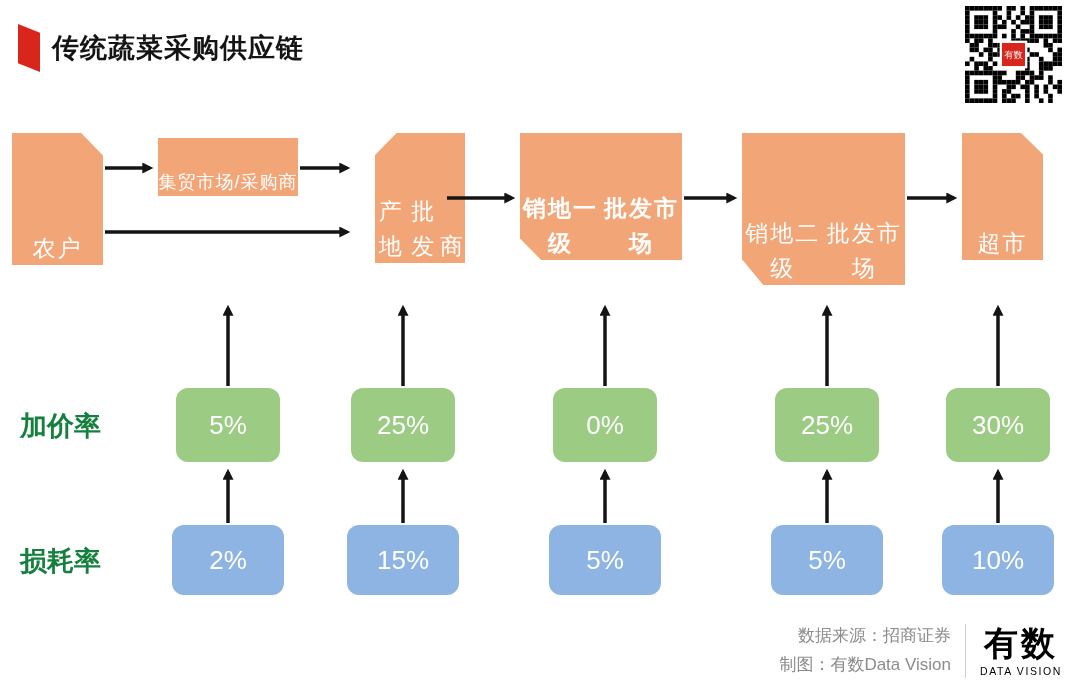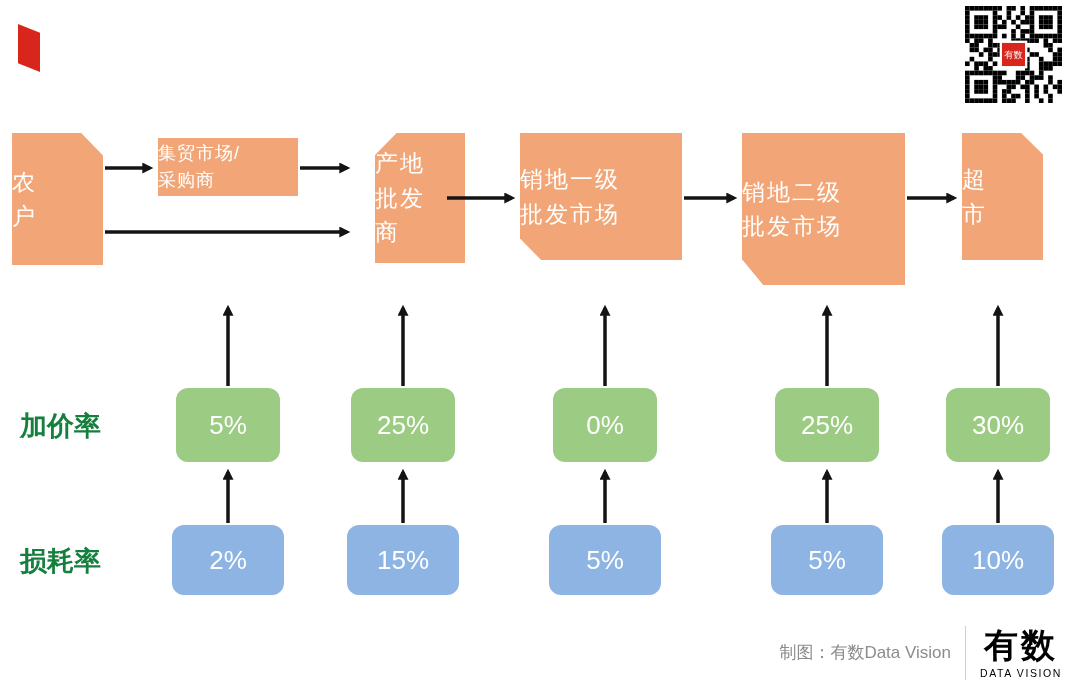--- a/index.html
+++ b/index.html
@@ -12,30 +12,30 @@
     background:var(--accent-red); clip-path:polygon(0 0,100% 18%,100% 100%,0 82%); }
   .page-title { position:absolute; left:52px; top:30px; font-size:27px; font-weight:bold;
     color:#141414; letter-spacing:1px; }
 
   
   .qr { position:absolute; right:18px; top:6px; width:97px; height:97px; }
   .qr svg { width:100%; height:100%; display:block; }
 
   
   .node { position:absolute; background:var(--node-orange); color:#fff;
-    display:flex; flex-direction:column; align-items:flex-start; justify-content:center;
+    display:flex; align-items:flex-end; justify-content:center;
     text-align:center; font-size:23px; line-height:1.5; letter-spacing:2px; }
   #node-farmer { left:12px; top:133px; width:91px; height:132px;
     clip-path:polygon(0 0,76% 0,100% 17%,100% 100%,0 100%); }
   #node-trade-market { left:158px; top:138px; width:140px; height:58px;
     font-size:18px; line-height:1.5; letter-spacing:1px; }
   #node-origin-wholesaler { left:355px; top:133px; width:90px; height:130px;
     clip-path:polygon(24% 0,100% 0,100% 100%,0 100%,0 17%);margin-left:20px; }
   #node-dest1 { left:520px; top:133px; width:162px; height:127px;
-    clip-path:polygon(0 0,100% 0,100% 100%,13% 100%,0 83%); }
+    clip-path:polygon(0 0,100% 0,100% 100%,13% 100%,0 83%);font-weight:bold; }
   #node-dest2 { left:742px; top:133px; width:163px; height:152px;
     clip-path:polygon(0 0,100% 0,100% 100%,13% 100%,0 83%); }
   #node-supermarket { left:962px; top:133px; width:81px; height:127px;
     clip-path:polygon(0 0,73% 0,100% 17%,100% 100%,0 100%); }
 
   
   .rate { position:absolute; border-radius:12px; color:#fff; display:flex;
     align-items:center; justify-content:center; font-size:26px; }
   .rate.markup { background:var(--markup-green); width:104px; height:74px; top:388px; }
   .rate.loss   { background:var(--loss-blue);   width:112px; height:70px; top:525px; }
@@ -57,20 +57,21 @@
   .logo { text-align:center; color:#000; }
   .logo-name { font-size:34px; font-weight:bold; letter-spacing:3px; line-height:1.1; }
   .logo-sub  { font-size:10.5px; font-weight:normal; letter-spacing:1.6px; margin-top:2px; }
 </style>
 </head>
 <body>
 
 <div class="stage">
 
   <div class="title-accent"></div>
+  <h1 class="page-title">传统蔬菜采购供应链</h1>
 
   <div class="qr">
     <svg viewBox="0 0 105 105">
         <g fill="#000">
           <rect x="0" y="0" width="5" height="5"></rect>
           <rect x="5" y="0" width="5" height="5"></rect>
           <rect x="10" y="0" width="5" height="5"></rect>
           <rect x="15" y="0" width="5" height="5"></rect>
           <rect x="20" y="0" width="5" height="5"></rect>
           <rect x="25" y="0" width="5" height="5"></rect>
@@ -382,20 +383,21 @@
   <div class="rate markup m4">30%</div>
 
   <div class="rate loss l0">2%</div>
   <div class="rate loss l1">15%</div>
   <div class="rate loss l2">5%</div>
   <div class="rate loss l3">5%</div>
   <div class="rate loss l4">10%</div>
 
   <div class="footer">
     <div class="credits">
+      <div>数据来源：招商证券</div>
       <div>制图：有数Data Vision</div>
     </div>
     <div class="footer-divider"></div>
     <div class="logo">
       <div class="logo-name">有数</div>
       <div class="logo-sub">DATA VISION</div>
     </div>
   </div>
 
 </div>

